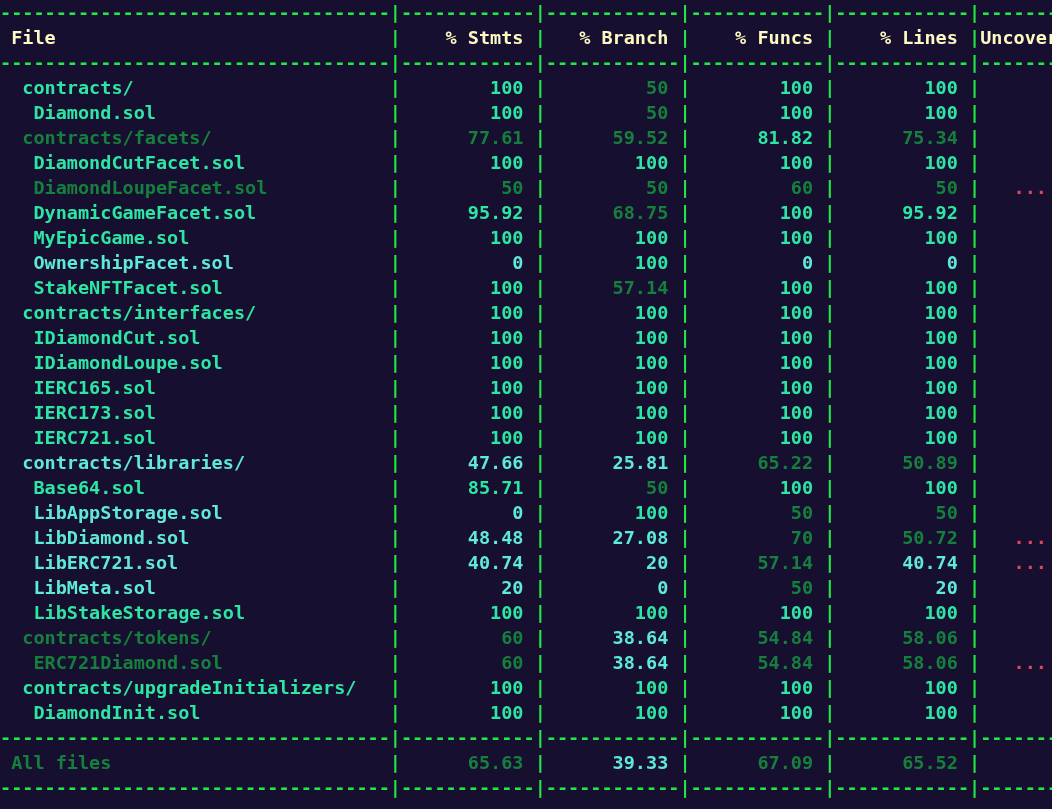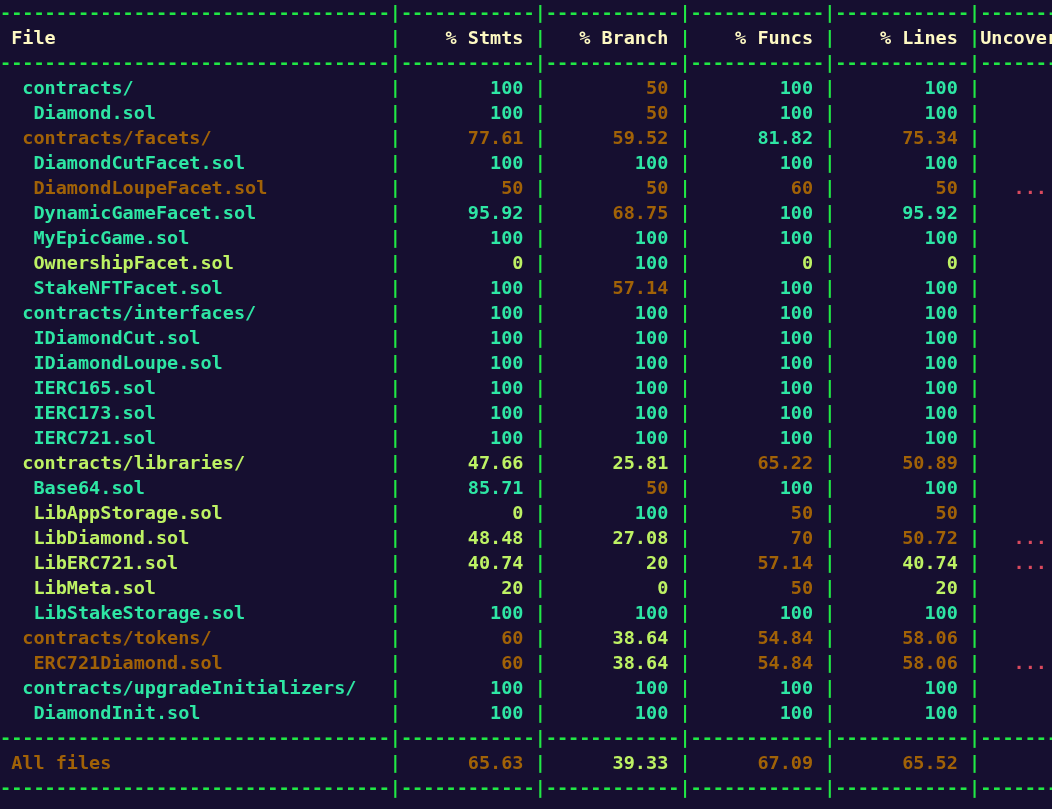--- a/index.html
+++ b/index.html
@@ -24,22 +24,22 @@
     height: 25px;
     line-height: 25px;
     white-space: pre;
     display: block;
     font-weight: bold;
   }
 
   
   .c-green   { color: #fef9c3; }   
   .c-teal    { color: #2ee6a4; }   
-  .c-yellow  { color: #a16207; }   
-  .c-red     { color: #bef264; }   
+  .c-yellow  { color: #15803d; }   
+  .c-red     { color: #5eead4; }   
   .c-dim     { color: #d94a5e; }   
   .sep       { color: #21e845; }
   .pipe      { color: #21e845; }
 </style>
 </head>
 <body>
 
 <div id="terminal">
   <div id="coverage-table">
       <div class="row"><span class="sep">-----------------------------------</span><span class="pipe">|</span><span class="sep">------------</span><span class="pipe">|</span><span class="sep">------------</span><span class="pipe">|</span><span class="sep">------------</span><span class="pipe">|</span><span class="sep">------------</span><span class="pipe">|</span><span class="sep">-------------------</span></div>

